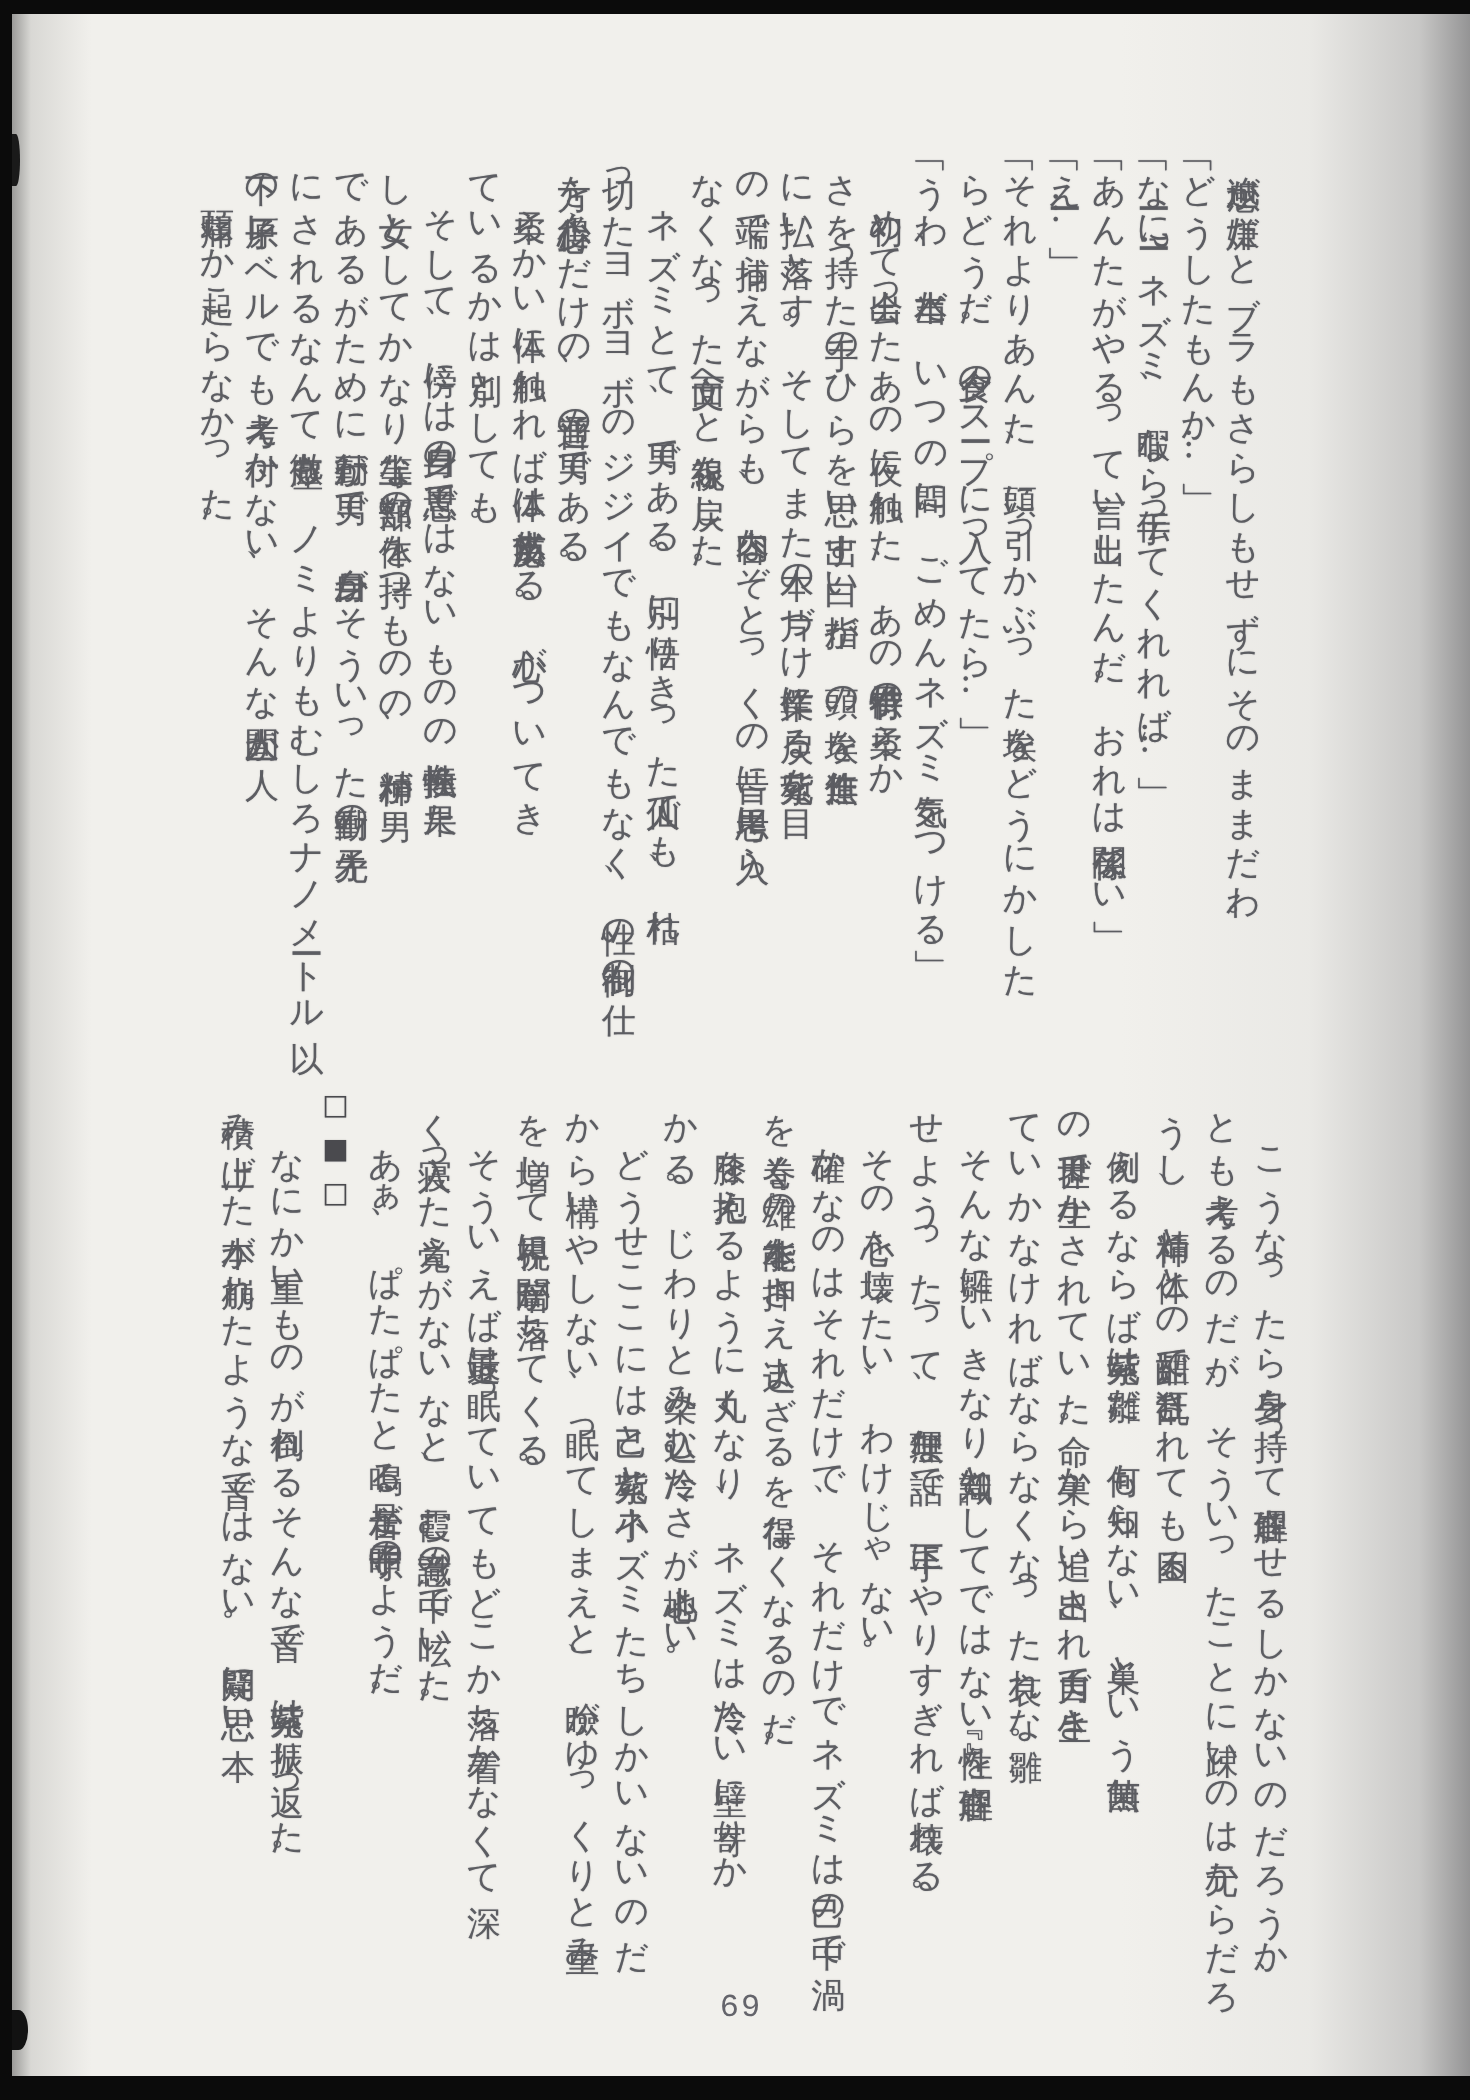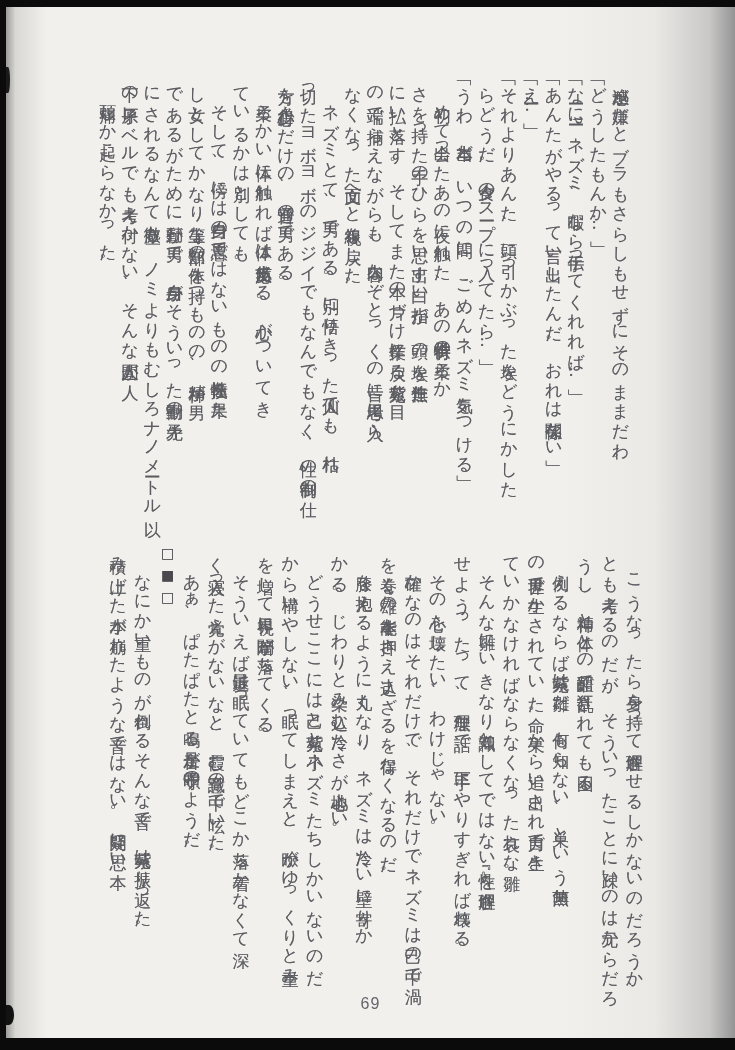--- a/index.html
+++ b/index.html
@@ -37,21 +37,21 @@
     color:#4a4a4e;
     padding-block-start:0;
   }
   .pagenum{
     position:absolute;
     top:988px;left:0;width:729px;
     text-align:center;
     color:#64646b;
     font-size:16px;
     letter-spacing:1px;
-    font-family:Liberation Sans, sans-serif;
+    font-family:Liberation Mono, monospace;
   }
   .edge-blob{
     position:absolute;
     left:0;top:998px;width:8px;height:20px;
     background:#121212;
     border-radius:0 60% 60% 0 / 0 50% 50% 0;
   }
   .edge-blob2{
     position:absolute;
     left:0;top:60px;width:4px;height:26px;

